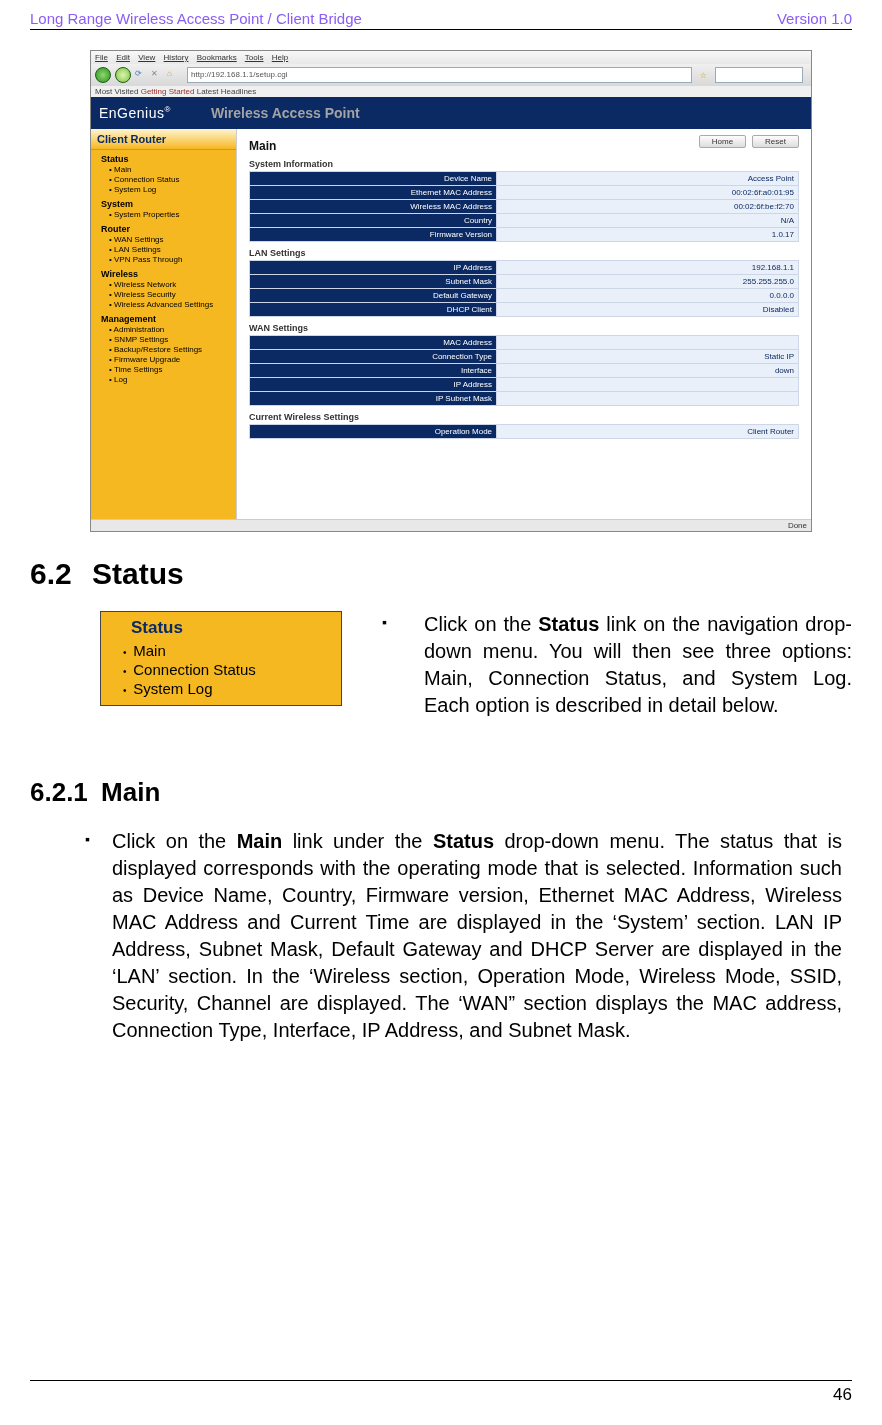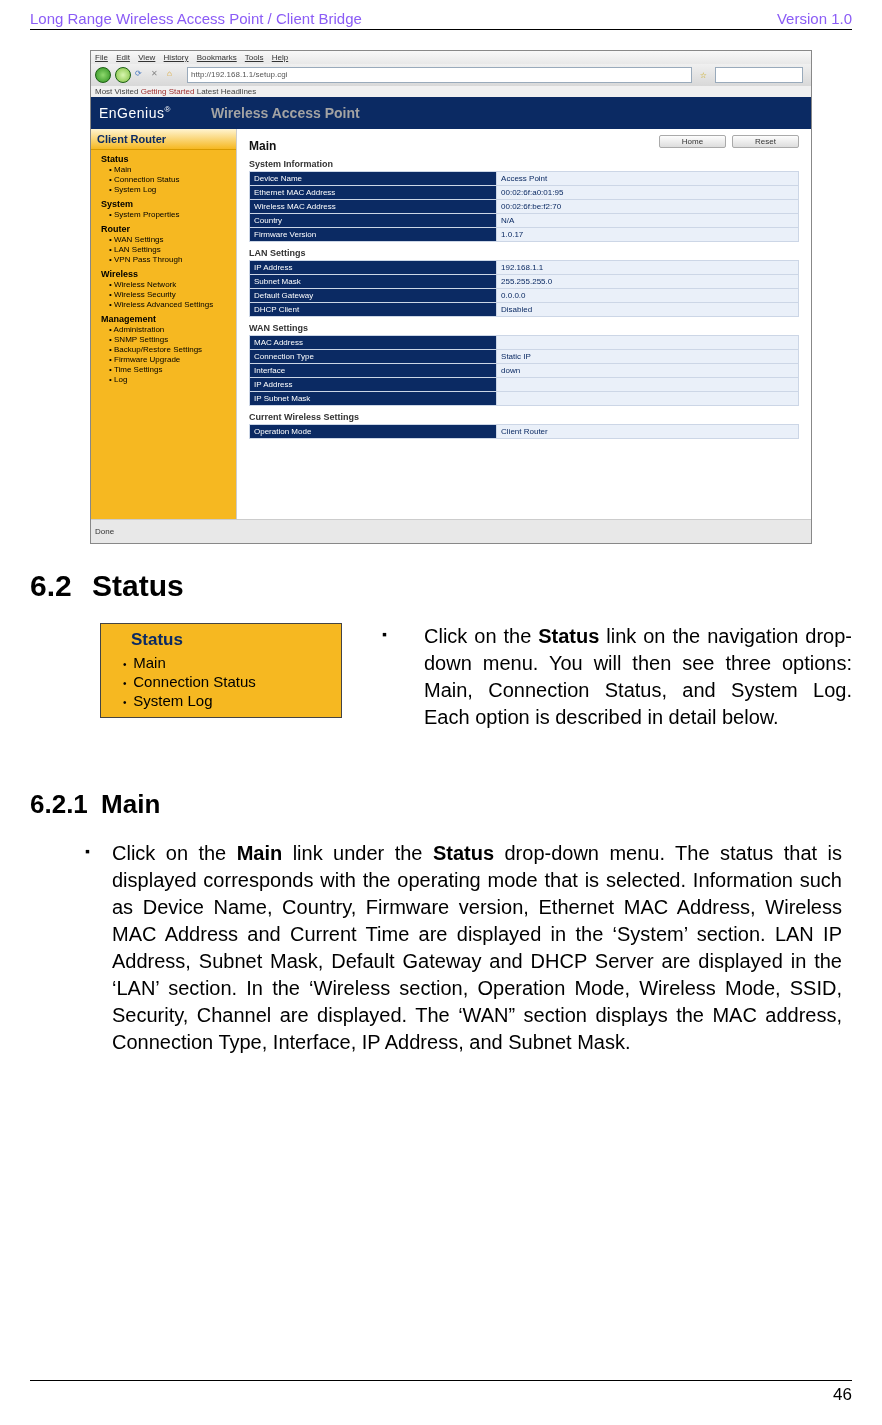--- a/index.html
+++ b/index.html
@@ -86,27 +86,27 @@
   }
   .sb-sec { font-weight:bold; padding:4px 6px 1px 10px; font-size:9px; }
   .sb-item { padding:0 0 1px 18px; font-size:8px; }
   .sb-item::before { content:"• "; color:#000; }
   .main {
     flex:1; background:#fff; padding:8px 12px; position:relative;
     border-left:1px solid #ccc;
   }
   .main h4 { margin:2px 0 6px 0; font-size:12px; color:#111; font-weight:bold; }
   .main .btns { position:absolute; top:6px; right:12px; display:flex; gap:6px; }
-  .main .btns .b { background:linear-gradient(#fdfdfd,#ddd); border:1px solid #aaa; font-size:8px; padding:1px 22px; border-radius:2px; }
+  .main .btns .b { background:linear-gradient(#fdfdfd,#ddd); border:1px solid #aaa; font-size:8px; padding:1px 12px; border-radius:2px; }
   .secthdr { font-weight:bold; font-size:9px; margin:6px 0 2px 0; }
   table.info { border-collapse:collapse; width:100%; font-size:8px; }
-  table.info td { border:1px solid #ccd6e6; padding:2px 4px; }
+  table.info td { border:1px solid #ccd6e6; padding:2px 4px;text-align:right; }
   table.info td.k { background:#0b2a63; color:#fff; width:45%; }
   table.info td.v { background:#eaf0f9; color:#0b2a63; }
-  .statusbar { background:#e8e8e8; font-size:8px; padding:7px 4px; border-top:1px solid #ccc; }
+  .statusbar { background:#e8e8e8; font-size:8px; padding:1px 4px; border-top:1px solid #ccc;text-align:right; }
 
   .sec-title {
     font-size: 30px;
     font-weight: bold;
     margin: 10px 0 20px 0;
   }
   .sec-title .num { margin-right: 12px; }
 
   .row62 {
     display:flex;

